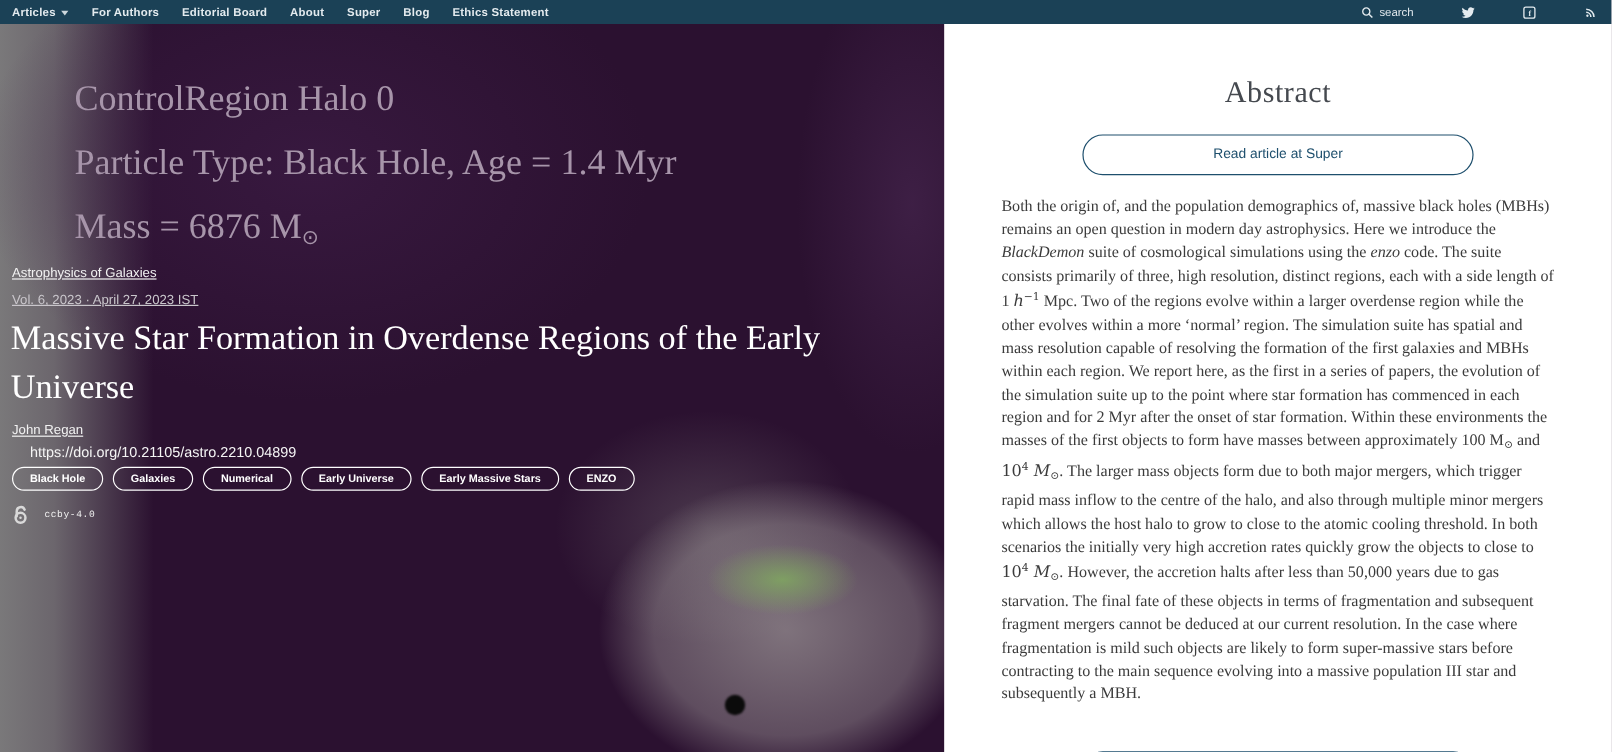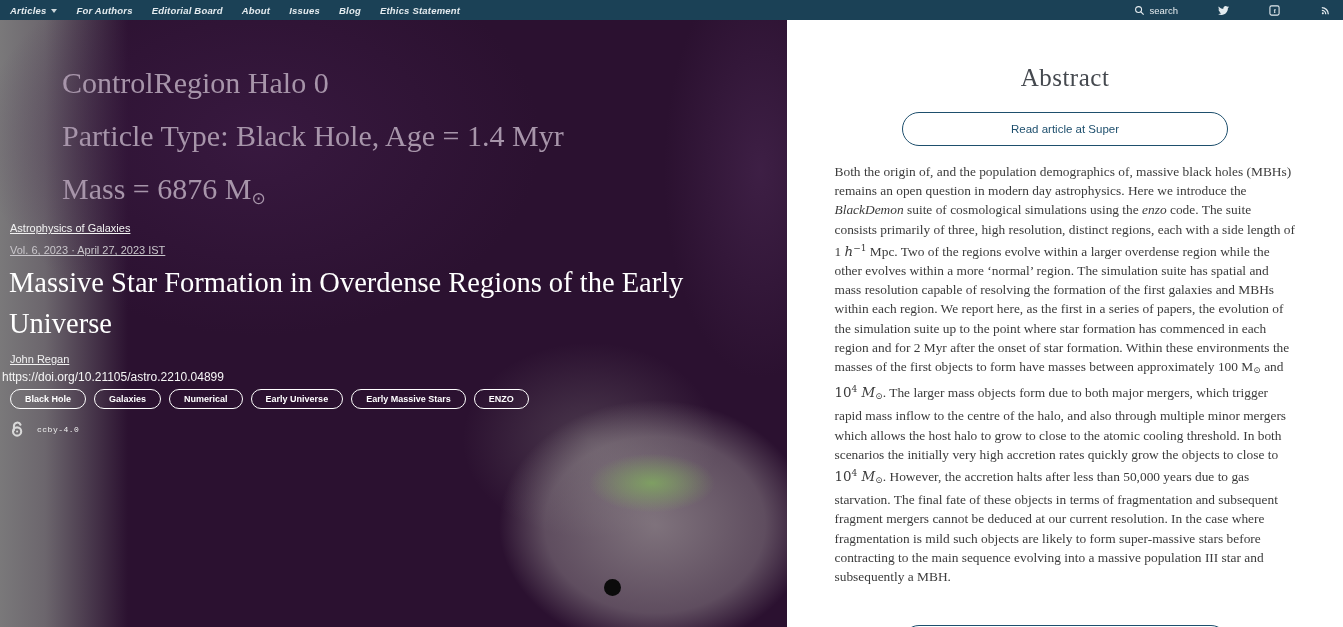--- a/index.html
+++ b/index.html
@@ -4,21 +4,21 @@
 <style>
   * { box-sizing: border-box; margin: 0; padding: 0; }
   html,body { width:1343px; height:627px; overflow:hidden; background:#fff;
               font-family:"Liberation Sans", sans-serif; }
   .page { position:relative; width:1343px; height:627px; }
 
   
   .navbar { position:absolute; left:0; top:0; width:1343px; height:20px;
             background:#1b4156; display:flex; align-items:center;
             justify-content:space-between; padding:0 12px 0 10px; z-index:30; }
-  .nav-left { display:flex; align-items:flex-start; gap:19px;font-style:italic; }
+  .nav-left { display:flex; align-items:flex-start; gap:19px; }
   .nav-item { display:flex; align-items:center; gap:5px; color:#e4ebef;
               font-size:9.5px; font-weight:700; letter-spacing:.2px;
               text-decoration:none; cursor:pointer; white-space:nowrap; }
   .caret { width:0; height:0; border-left:3.5px solid transparent;
            border-right:3.5px solid transparent; border-top:4.5px solid #cdd7dc;
            display:inline-block; margin-top:1px; }
   .nav-right { display:flex; align-items:center; gap:40px; }
   .nav-search { display:flex; align-items:center; gap:4px; color:#e4ebef;
                 font-size:9.5px; cursor:pointer; text-decoration:none; }
   .nav-social { display:flex; align-items:center; cursor:pointer; }
@@ -42,21 +42,21 @@
   .cap-sub { font-size:17px; vertical-align:-5px; }
 
   .meta-category { position:absolute; left:10px; top:202px; color:#f2f2f2;
                    font-size:11px; text-decoration:underline; cursor:pointer; }
   .meta-issue { position:absolute; left:10px; top:224px; color:#c9c6cb; font-size:11px;text-decoration:underline; }
   .meta-title { position:absolute; left:9px; top:242px; width:782px; color:#ffffff;
                 font-family:"Liberation Serif", serif; font-weight:400;
                 font-size:28.5px; line-height:41px; }
   .meta-author { position:absolute; left:10px; top:333px; color:#f2f2f2;
                  font-size:11px; text-decoration:underline; cursor:pointer; }
-  .meta-doi { position:absolute; left:2px; top:350px; color:#f5f5f5; font-size:12px; }
+  .meta-doi { position:absolute; left:25px; top:350px; color:#f5f5f5; font-size:12px; }
   .tag-list { position:absolute; left:10px; top:369px; display:flex; gap:8px; }
   .tag { border:1px solid #ffffff; border-radius:11px; color:#ffffff;
          font-size:9px; font-weight:700; padding:4px 14px; white-space:nowrap;
          cursor:pointer; background:transparent; }
   .license-row { position:absolute; left:8px; top:400px; display:flex;
                  align-items:center; gap:10px; }
   .license-label { color:#f0f0f0; font-family:"Liberation Mono", monospace;
                    font-size:8px; letter-spacing:.5px; }
 
   
@@ -94,21 +94,21 @@
         <a class="nav-item">
           <span>For Authors</span>
         </a>
         <a class="nav-item">
           <span>Editorial Board</span>
         </a>
         <a class="nav-item">
           <span>About</span>
         </a>
         <a class="nav-item">
-          <span>Issues</span>
+          <span>Super</span>
         </a>
         <a class="nav-item">
           <span>Blog</span>
         </a>
         <a class="nav-item">
           <span>Ethics Statement</span>
         </a>
       </nav>
     <div class="nav-right">
       <a class="nav-search">

